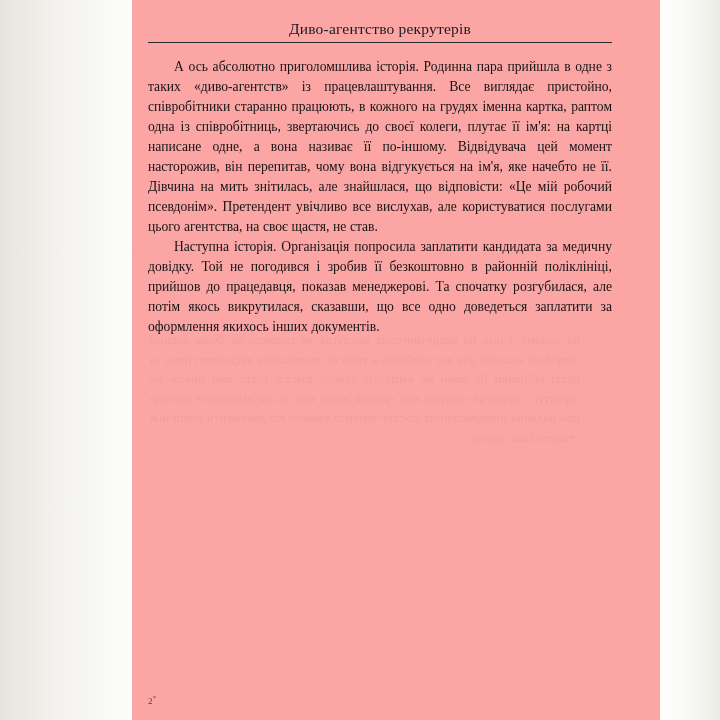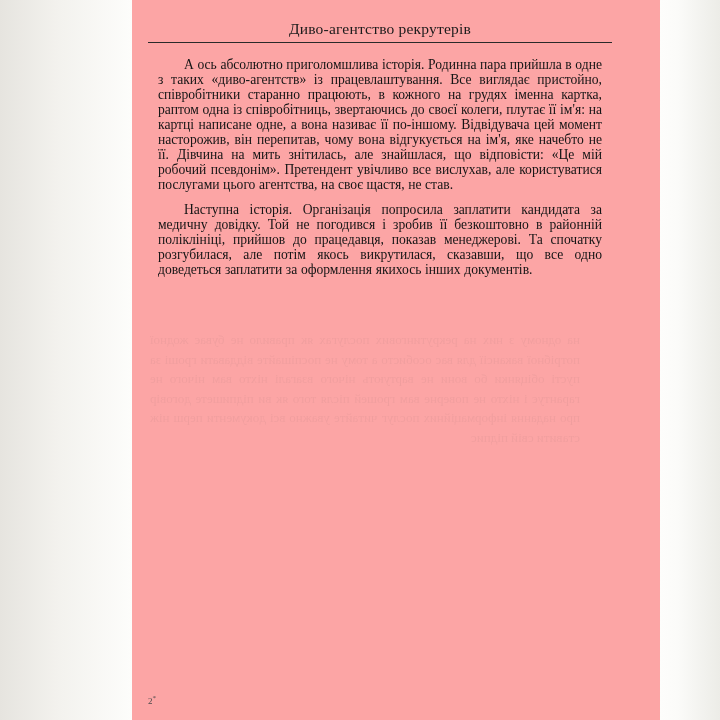--- a/index.html
+++ b/index.html
@@ -53,23 +53,23 @@
     margin-bottom: 2px;
     white-space: nowrap;
   }
   .head-rule {
     border: none;
     border-top: 1px solid #2a2a2a;
     margin: 4px 0 14px 0;
     width: 100%;
   }
   p.body-par {
-    margin: 10px;
+    margin: 0;
     font-size: 13.6px;
-    line-height: 15px;
+    line-height: 20px;
     text-align: justify;
     text-indent: 26px;
     color: #151515;
     hyphens: manual;
     word-spacing: 0.2px;
   }
   .folio {
     position: absolute;
     left: 148px;
     bottom: 14px;

